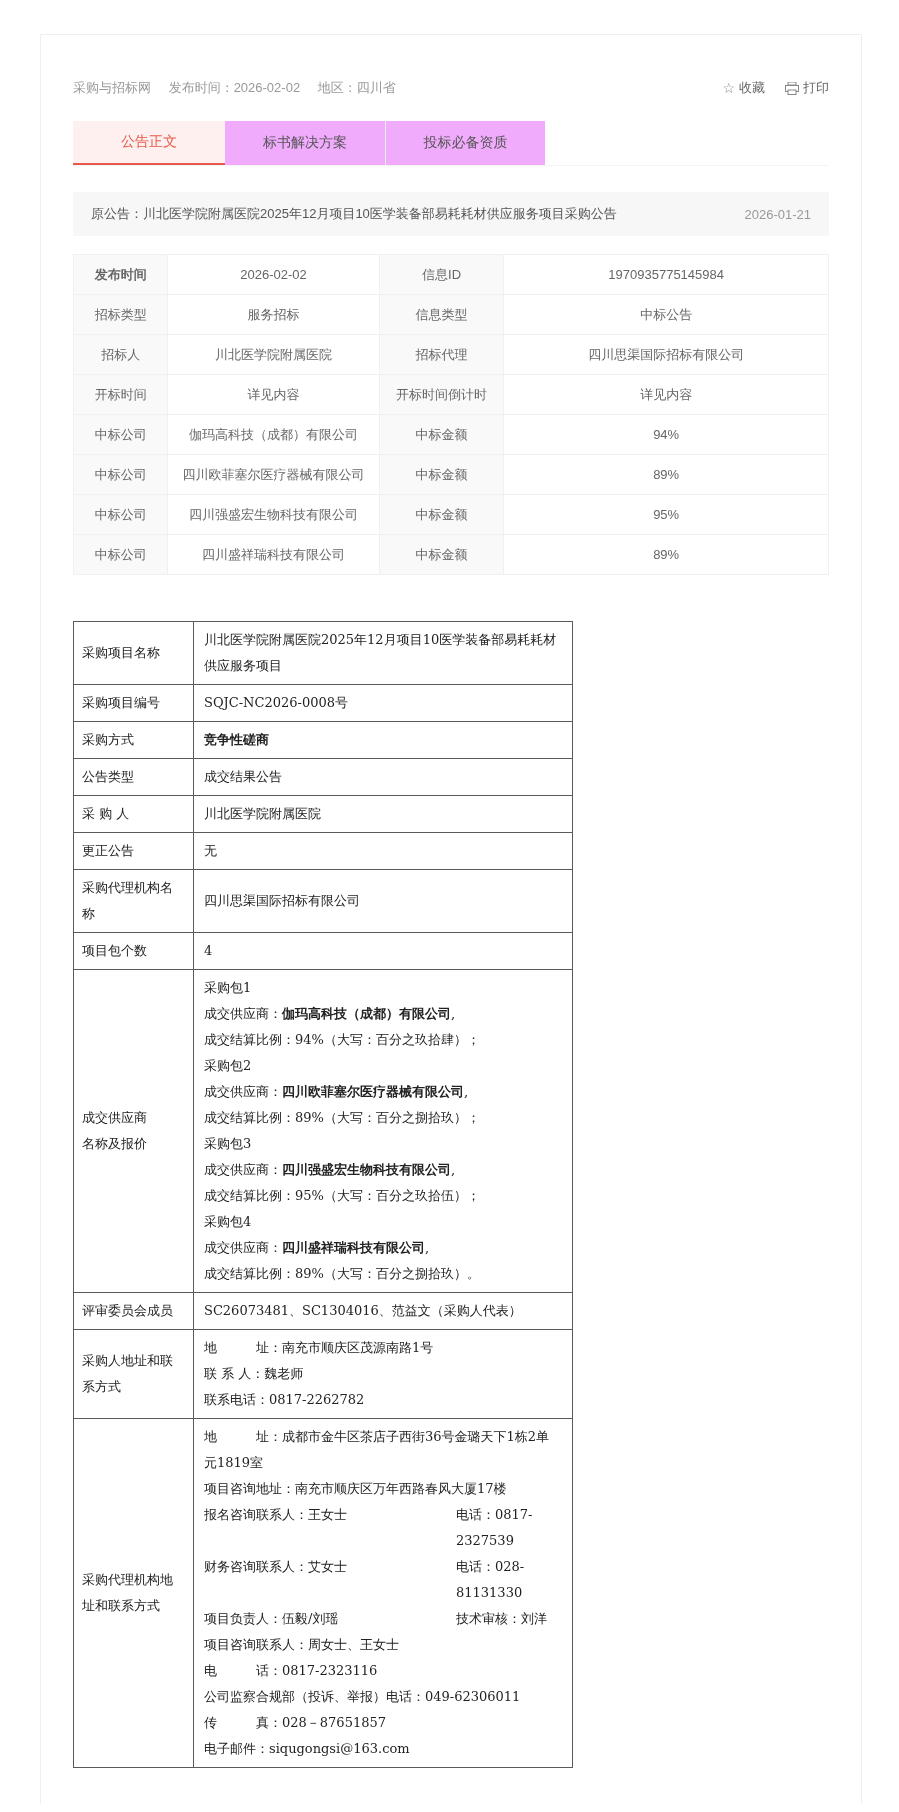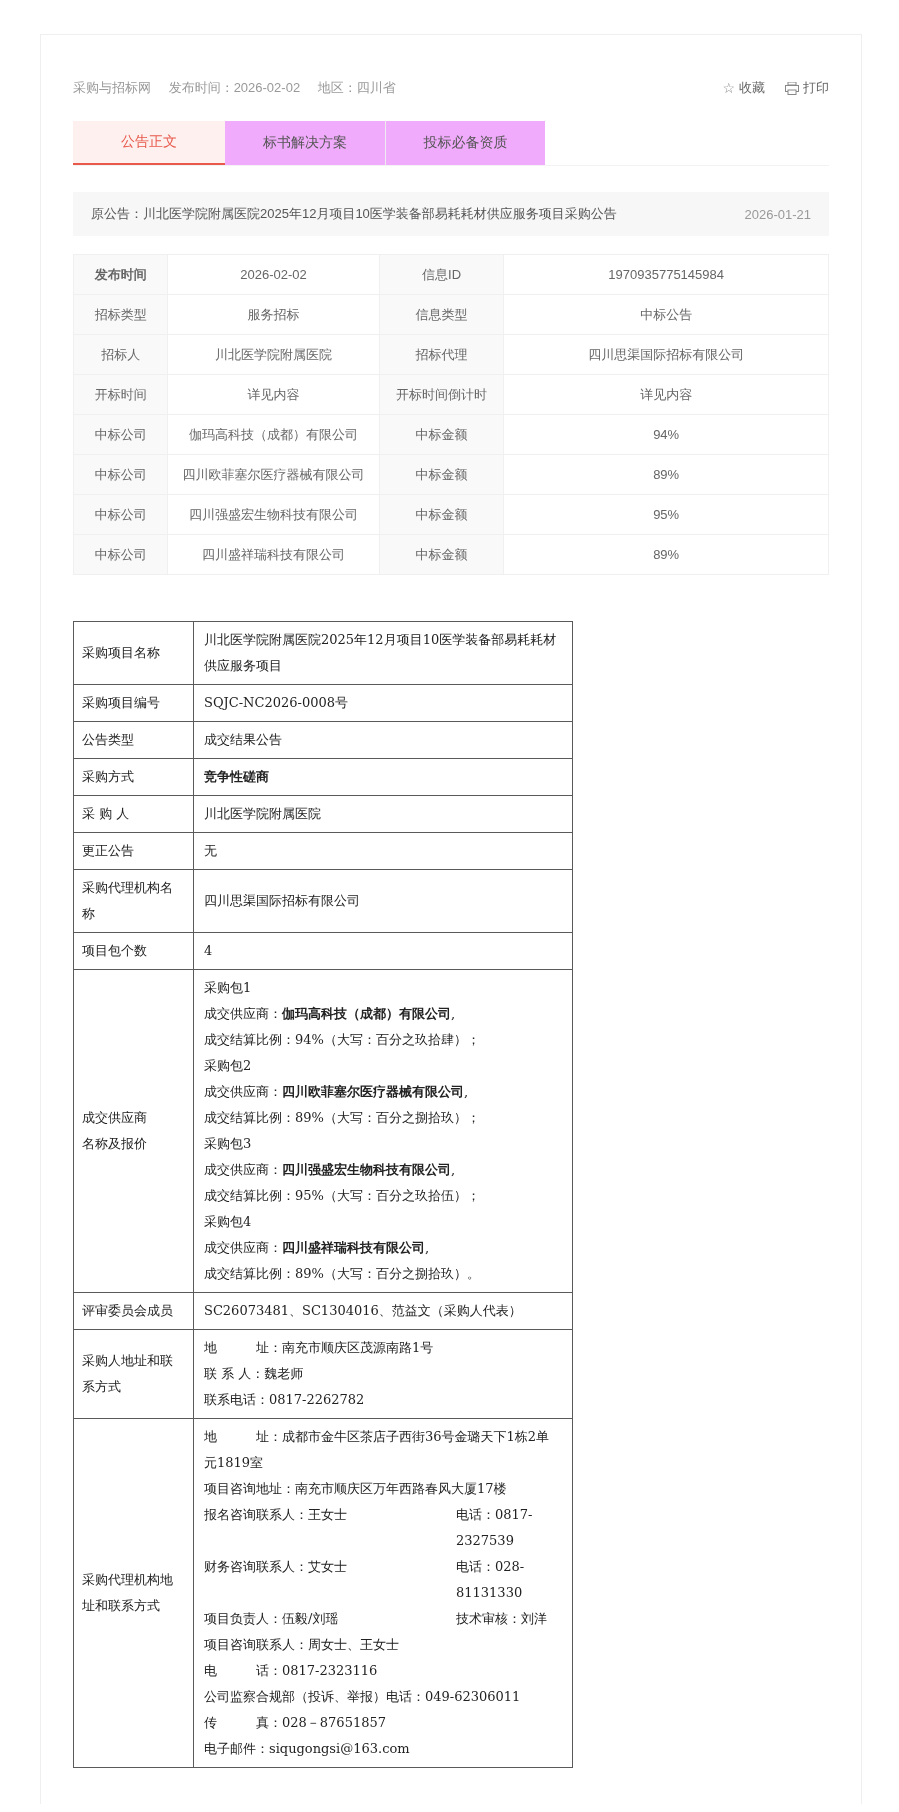--- a/index.html
+++ b/index.html
@@ -159,26 +159,26 @@
       <tbody>
         <tr>
           <td class="lbl">采购项目名称</td>
           <td>川北医学院附属医院2025年12月项目10医学装备部易耗耗材供应服务项目</td>
         </tr>
         <tr>
           <td class="lbl">采购项目编号</td>
           <td>SQJC-NC2026-0008号</td>
         </tr>
         <tr>
+          <td class="lbl">采购方式</td>
+          <td class="b">竞争性磋商</td>
+        </tr>
+        <tr>
           <td class="lbl">公告类型</td>
           <td>成交结果公告</td>
-        </tr>
-        <tr>
-          <td class="lbl">采购方式</td>
-          <td class="b">竞争性磋商</td>
         </tr>
         <tr>
           <td class="lbl">采 购 人</td>
           <td>川北医学院附属医院</td>
         </tr>
         <tr>
           <td class="lbl">更正公告</td>
           <td>无</td>
         </tr>
         <tr>

